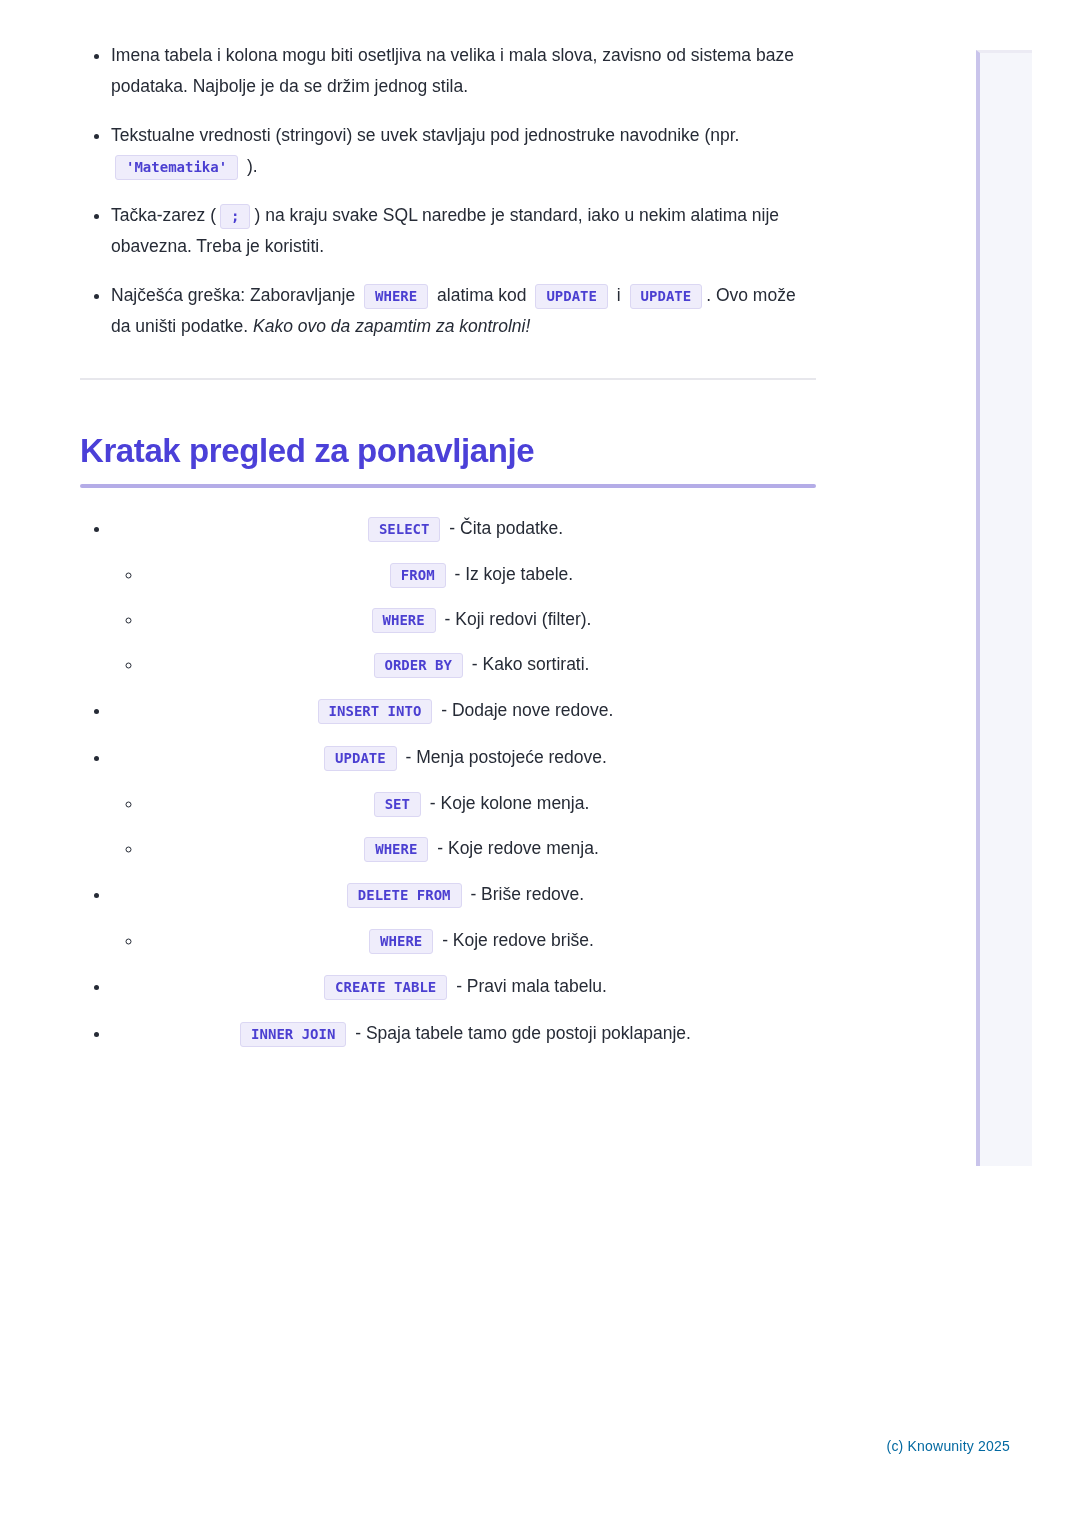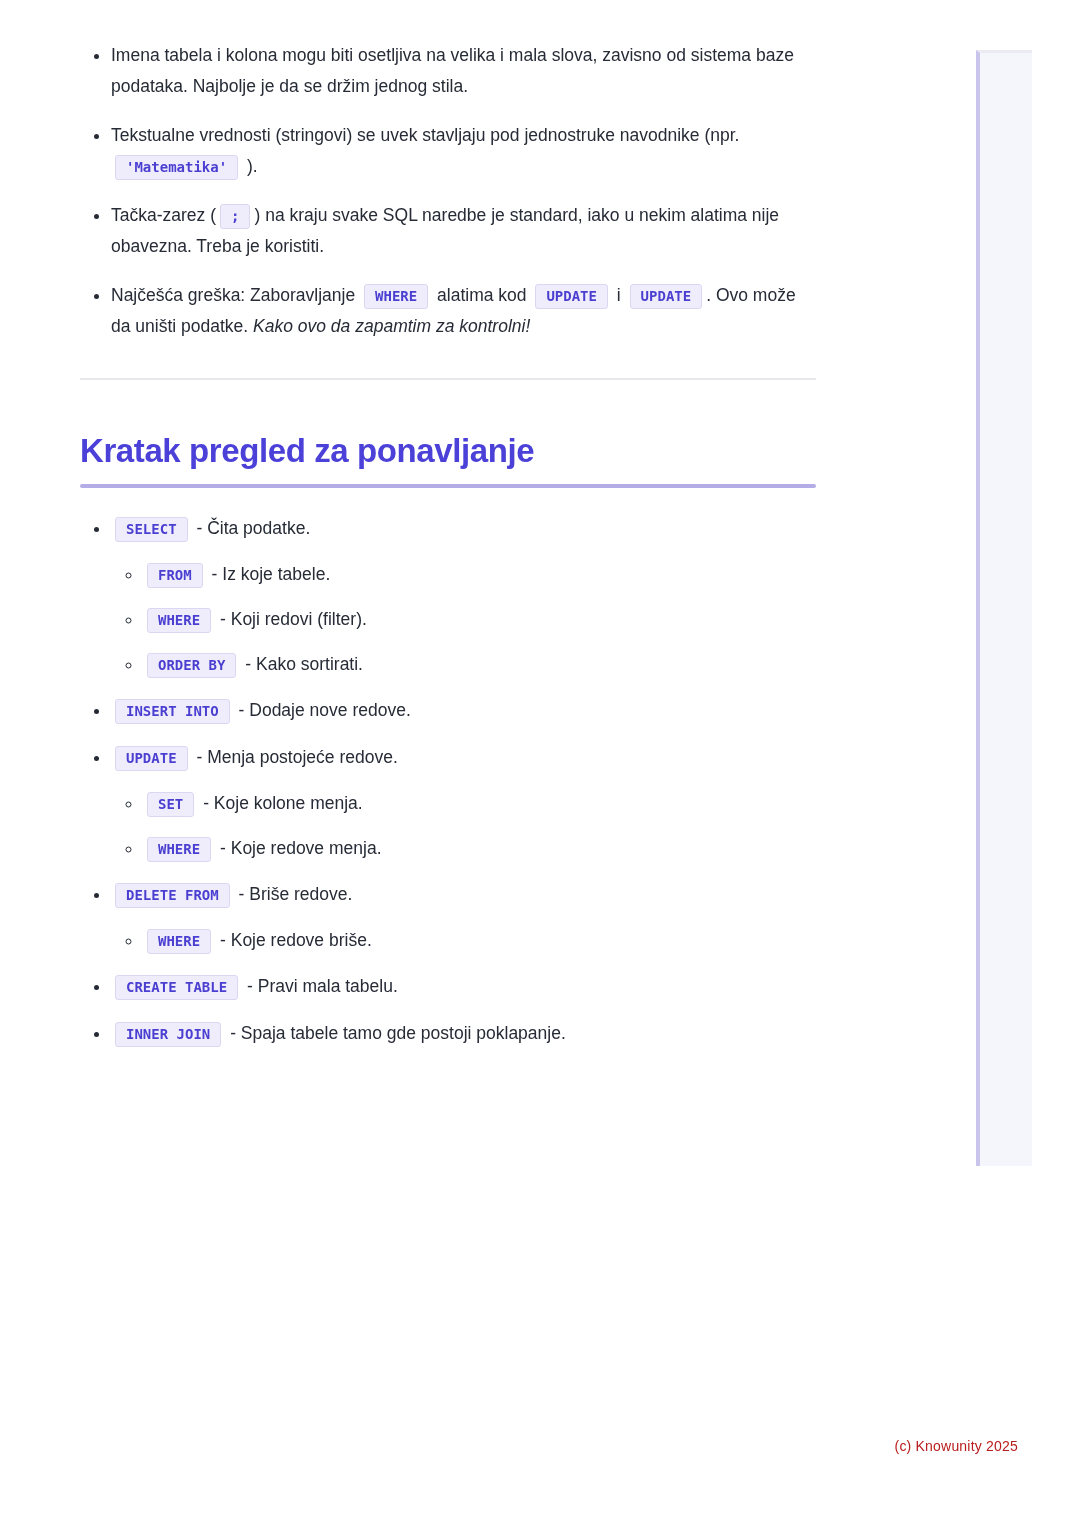--- a/index.html
+++ b/index.html
@@ -75,20 +75,21 @@
   
   ul.review {
     list-style: disc;
     margin: 25px 0 0 0;
     padding: 0 0 0 31px;
   }
   ul.review > li {
     margin: 17px 0;
     font-size: 17.5px;
     line-height: 30px;
+    text-align: center;
   }
   ul.review ul.sub {
     list-style: circle;
     padding: 0 0 0 32px;
     margin: 6px 0 4px 0;
   }
   ul.review ul.sub > li {
     margin: 17px 0;
     font-size: 17.5px;
     line-height: 28px;
@@ -102,23 +103,23 @@
     height: 1116px;
     background: #f5f6fb;
     border-left: 4px solid #c9c4eb;
     border-top: 3px solid #ecebf4;
     box-sizing: border-box;
   }
   
   .footer {
     position: absolute;
     top: 1438px;
-    right: 62px;
+    right: 70px;
     font-size: 14px;
-    color: #b91c1c;
+    color: #0369a1;
     letter-spacing: 0.2px;
   }
 </style>
 </head>
 <body>
 
 <div class="page">
 
   <div class="content">
 

